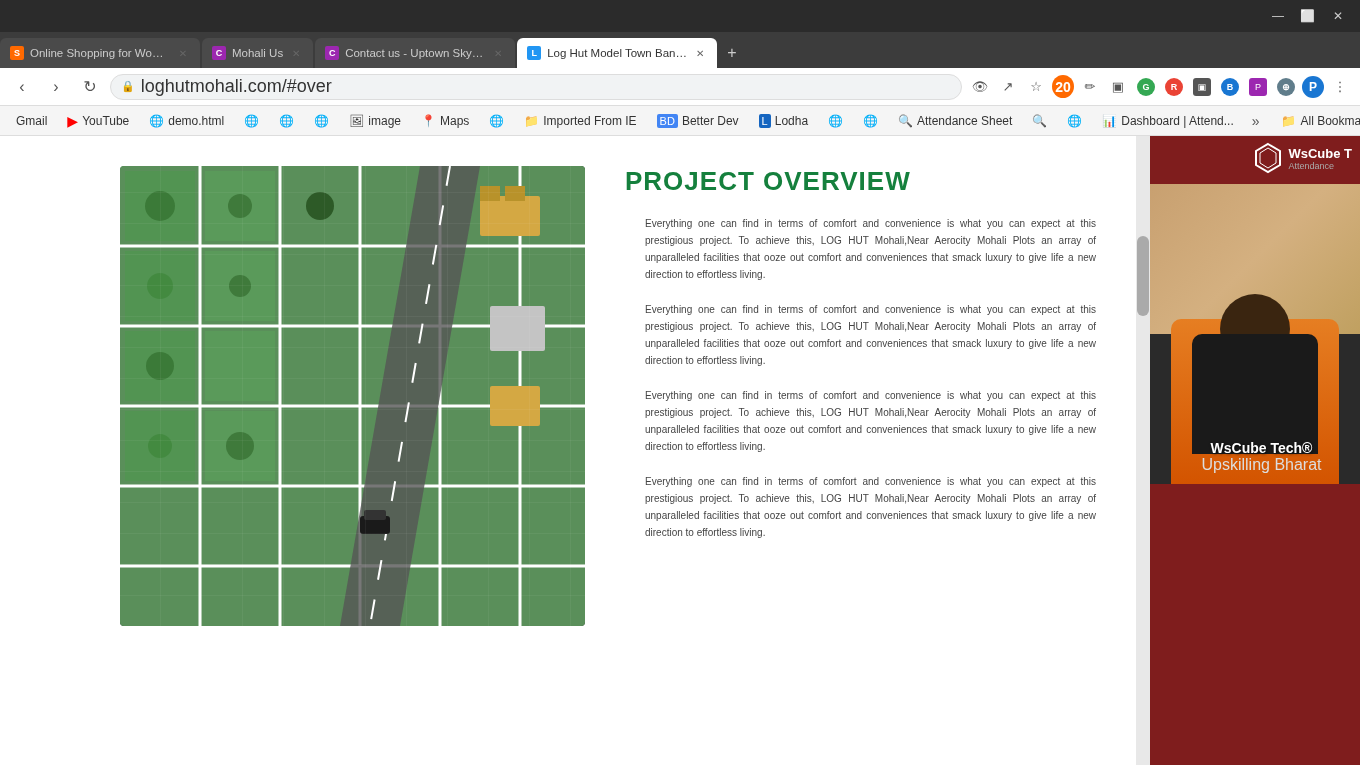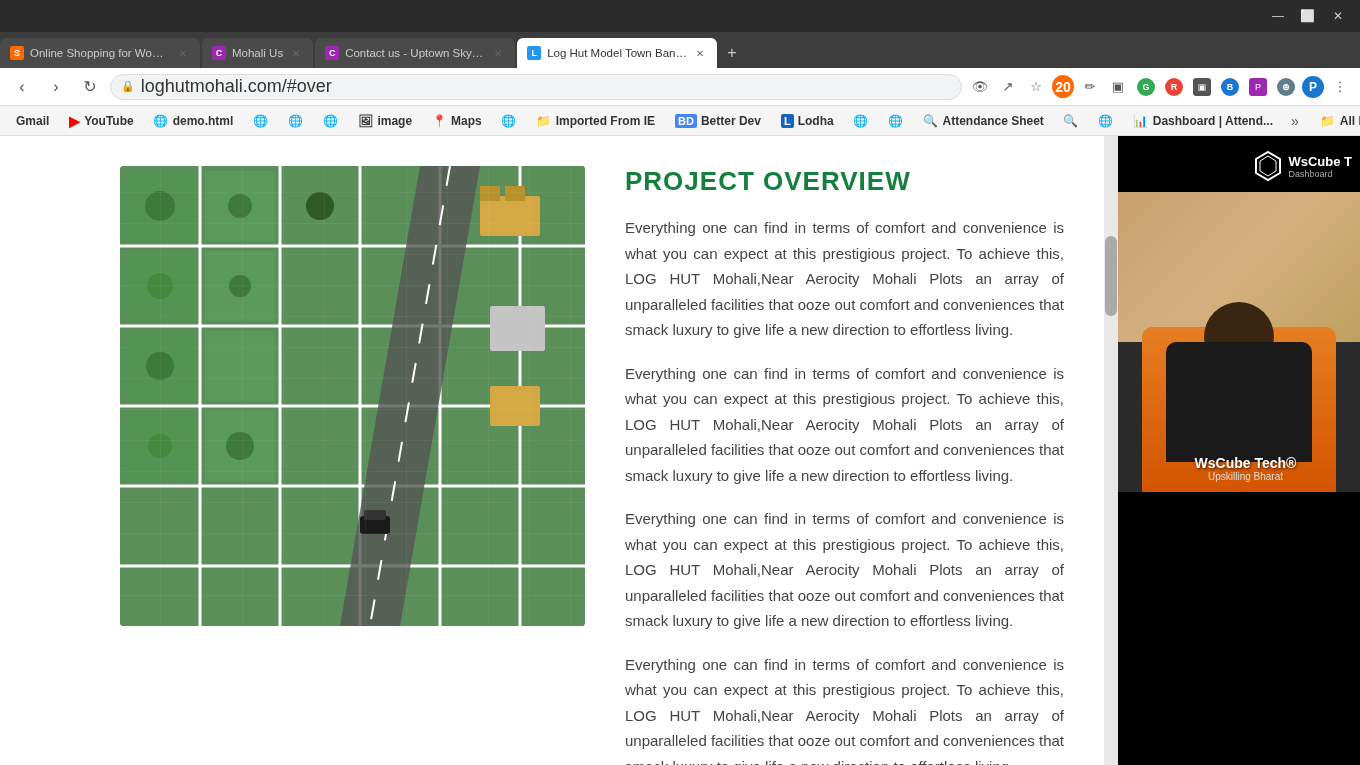--- a/index.html
+++ b/index.html
@@ -23,49 +23,49 @@
     .address-bar { background: #fff; height: 38px; display: flex; align-items: center; padding: 0 8px; gap: 6px; border-bottom: 1px solid #ddd; }
     .nav-btn { background: transparent; border: none; color: #555; font-size: 16px; cursor: pointer; width: 28px; height: 28px; display: flex; align-items: center; justify-content: center; border-radius: 50%; }
     .url-bar { flex: 1; height: 26px; background: #f1f3f4; border: 1px solid #ddd; border-radius: 13px; display: flex; align-items: center; padding: 0 10px; gap: 6px; }
     .url-icon { color: #555; font-size: 11px; }
     .url-text { font-size: 18px; color: #333; flex: 1; }
     .address-icons { display: flex; align-items: center; gap: 4px; }
     .addr-icon-btn { background: transparent; border: none; color: #555; font-size: 13px; cursor: pointer; width: 24px; height: 24px; display: flex; align-items: center; justify-content: center; border-radius: 50%; }
 
     
     .bookmarks-bar { background: #f5f5f5; height: 30px; display: flex; align-items: center; padding: 0 8px; gap: 4px; border-bottom: 1px solid #ddd; font-size: 12px; overflow: hidden; }
-    .bookmark-item { display: flex; align-items: center; gap: 4px; padding: 2px 8px; border-radius: 4px; cursor: pointer; white-space: nowrap; color: #333; font-weight: bold; }
+    .bookmark-item { display: flex; align-items: center; gap: 4px; padding: 2px 8px; border-radius: 4px; cursor: pointer; white-space: nowrap; color: #333; }
     .bookmarks-more { color: #555; font-size: 14px; padding: 2px 6px; cursor: pointer; }
 
     
     .project-section { display: flex; align-items: flex-start; gap: 40px; padding: 30px 40px 30px 120px; max-width: 1150px; }
     
     .aerial-view { width: 465px; height: 460px; background: linear-gradient(135deg, #4a7c59 0%, #5a8f6a 15%, #2d5a3d 25%, #3d7a50 35%, #6aaa7a 45%, #1a3a2a 50%, #4a6a3a 60%, #8aaa6a 65%, #3a6a4a 70%, #2a2a2a 80%, #5a5a5a 90%, #3a3a3a 100%); position: relative; overflow: hidden; border-radius: 4px; }
     .aerial-view::before { content: ''; position: absolute; top: 0; left: 0; right: 0; bottom: 0; background: repeating-linear-gradient(0deg, transparent, transparent 30px, rgba(255,255,255,0.05) 30px, rgba(255,255,255,0.05) 31px), repeating-linear-gradient(90deg, transparent, transparent 40px, rgba(255,255,255,0.05) 40px, rgba(255,255,255,0.05) 41px); }
 
     .project-content { flex: 1; }
     .project-title { font-size: 26px; font-weight: 800; color: #15803d; letter-spacing: 1px; margin-bottom: 18px; text-transform: uppercase; }
-    .project-para { font-size: 15px; color: #444; line-height: 1.7; text-align: justify; margin-bottom: 18px; }
+    .project-para { font-size: 10px; color: #444; line-height: 1.7; text-align: justify; margin-bottom: 18px; margin-left: 20px; }
 
     
     .ext-circle { width: 20px; height: 20px; border-radius: 50%; background: #4285f4; color: white; font-size: 11px; display: flex; align-items: center; justify-content: center; font-weight: bold; }
     .ext-circle-green { background: #34a853; }
     .ext-circle-red { background: #ea4335; }
 
     .profile-circle { width: 22px; height: 22px; border-radius: 50%; background: #1976d2; color: white; font-size: 12px; font-weight: bold; display: flex; align-items: center; justify-content: center; }
 
     .favicon-globe { color: #4285f4; font-size: 12px; }
     .favicon-shopping { background: #ff6900; color: white; font-size: 9px; font-weight: bold; border-radius: 2px; padding: 1px 2px; }
     .favicon-contact { background: #9c27b0; color: white; font-size: 9px; font-weight: bold; border-radius: 2px; padding: 1px 2px; }
     .favicon-log { background: #2196f3; color: white; font-size: 9px; font-weight: bold; border-radius: 2px; padding: 1px 2px; }
 
     
     .browser-wrapper { width: 1360px; height: 765px; display: flex; flex-direction: column; overflow: hidden; }
     .browser-body { display: flex; flex: 1; overflow: hidden; }
-    .browser-right-dark { width: 242px; background: #000000; display: flex; flex-direction: column; align-items: center; justify-content: flex-start; padding-top: 10px; }
+    .browser-right-dark { width: 210px; background: #7f1d1d; display: flex; flex-direction: column; align-items: center; justify-content: flex-start; padding-top: 2px; }
 
     .full-page { flex: 1; display: flex; flex-direction: column; overflow: hidden; background: #fff; }
     .full-page-inner { flex: 1; display: flex; overflow: hidden; }
     .page-scroll-area { flex: 1; overflow: hidden; }
     .scrollbar-track { width: 14px; background: #e8e8e8; position: relative; }
     .scrollbar-handle { width: 12px; height: 80px; background: #aaa; border-radius: 6px; position: absolute; top: 100px; left: 1px; }
   </style>
 </head>
 <body>
 
@@ -310,41 +310,41 @@
 
       <div style="width:100%;display:flex;flex-direction:column;align-items:flex-end;padding:4px 8px 0 0;">
         <div style="display:flex;align-items:center;gap:4px;">
 
           <svg width="32" height="32" viewBox="0 0 32 32">
             <polygon points="16,2 28,9 28,23 16,30 4,23 4,9" fill="none" stroke="white" stroke-width="2"></polygon>
             <polygon points="16,6 24,11 24,21 16,26 8,21 8,11" fill="none" stroke="white" stroke-width="1"></polygon>
           </svg>
           <div>
             <div style="color:white;font-size:13px;font-weight:bold;">WsCube T</div>
-            <div style="color:#aaa;font-size:9px;">Dashboard</div>
+            <div style="color:#aaa;font-size:9px;">Attendance</div>
           </div>
         </div>
       </div>
 
       <div style="width:100%;margin-top:10px;position:relative;">
 
         <div style="width:100%;height:300px;position:relative;overflow:hidden;background:#2a2a2a;">
 
           <div style="position:absolute;top:0;left:0;right:0;bottom:0;">
 
             <div style="position:absolute;top:0;left:0;right:0;height:50%;background:linear-gradient(135deg,#c8a070 0%,#d4b080 50%,#c0a060 100%);"></div>
 
             <div style="position:absolute;bottom:0;left:10%;right:10%;height:55%;background:linear-gradient(180deg,#e67e22 0%,#d35400 100%);border-radius:10px 10px 0 0;"></div>
 
             <div style="position:absolute;bottom:40%;left:50%;transform:translateX(-50%);width:70px;height:70px;background:#3a2510;border-radius:50%;"></div>
             <div style="position:absolute;bottom:10%;left:20%;right:20%;height:120px;background:#1a1a1a;border-radius:10px 10px 0 0;"></div>
           </div>
 
           <div style="position:absolute;bottom:10px;left:18px;right:5px;text-align:center;">
             <div style="color:white;font-size:14px;font-weight:bold;text-shadow:1px 1px 3px rgba(0,0,0,0.8);">WsCube Tech®</div>
-            <div style="color:#ddd;font-size:10px;">Upskilling Bharat</div>
+            <div style="color:#ddd;font-size:16px;">Upskilling Bharat</div>
           </div>
         </div>
       </div>
     </div>
 
   </div>
 </div>
 
 </body></html>

